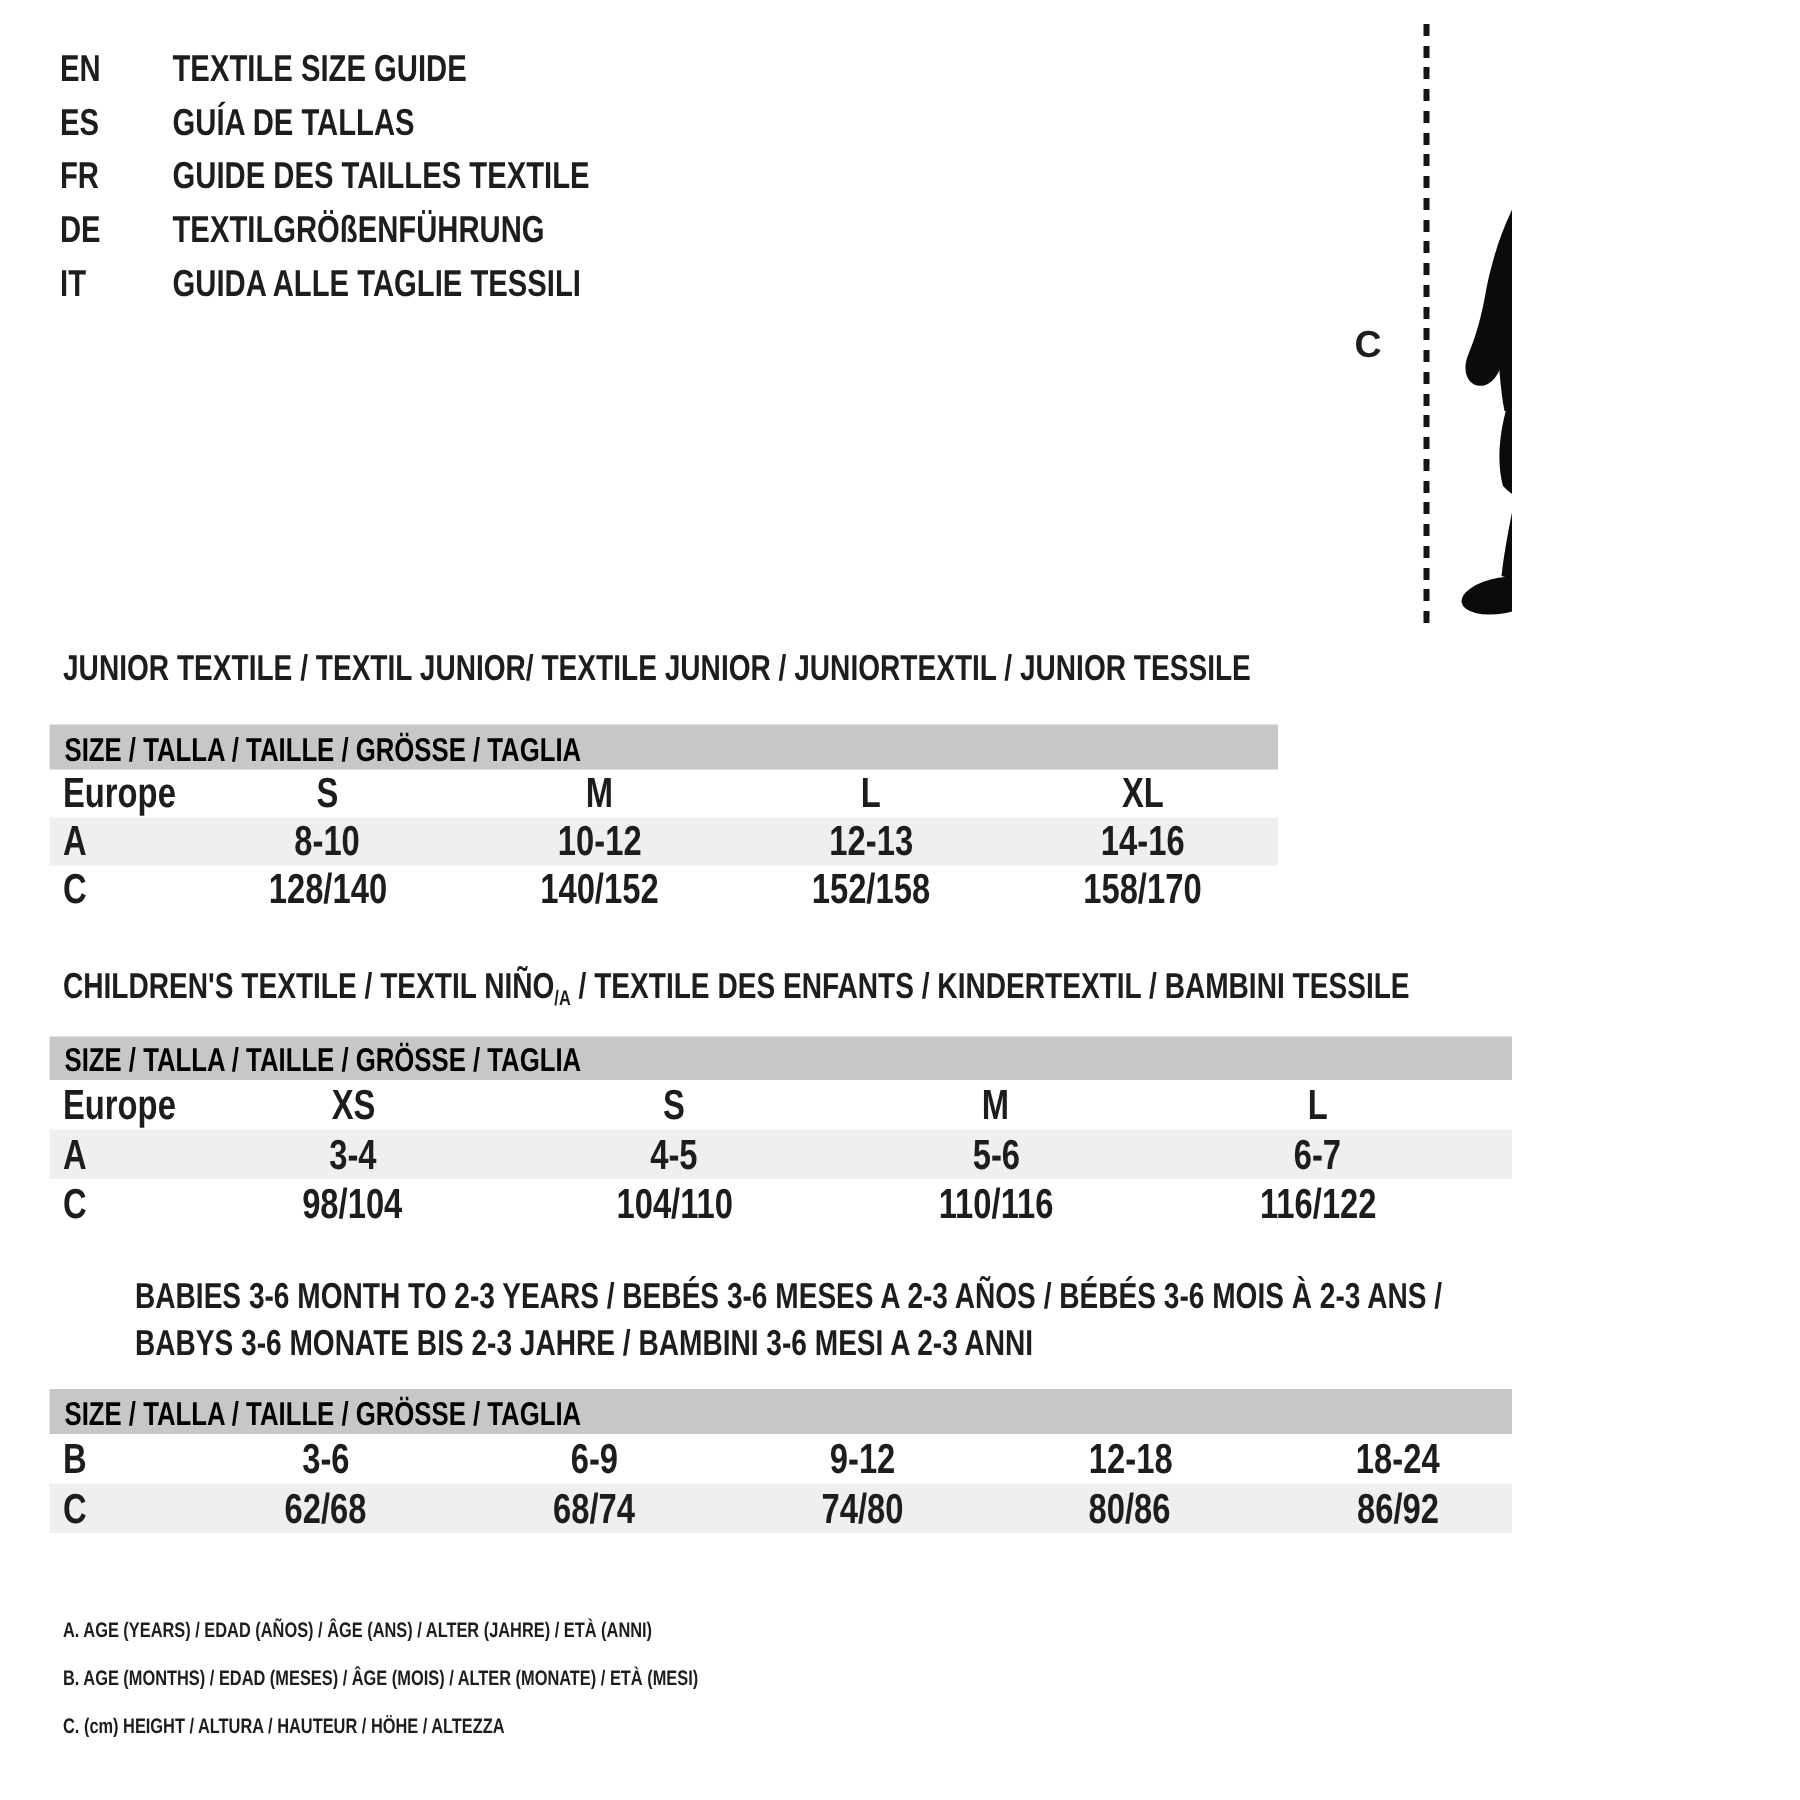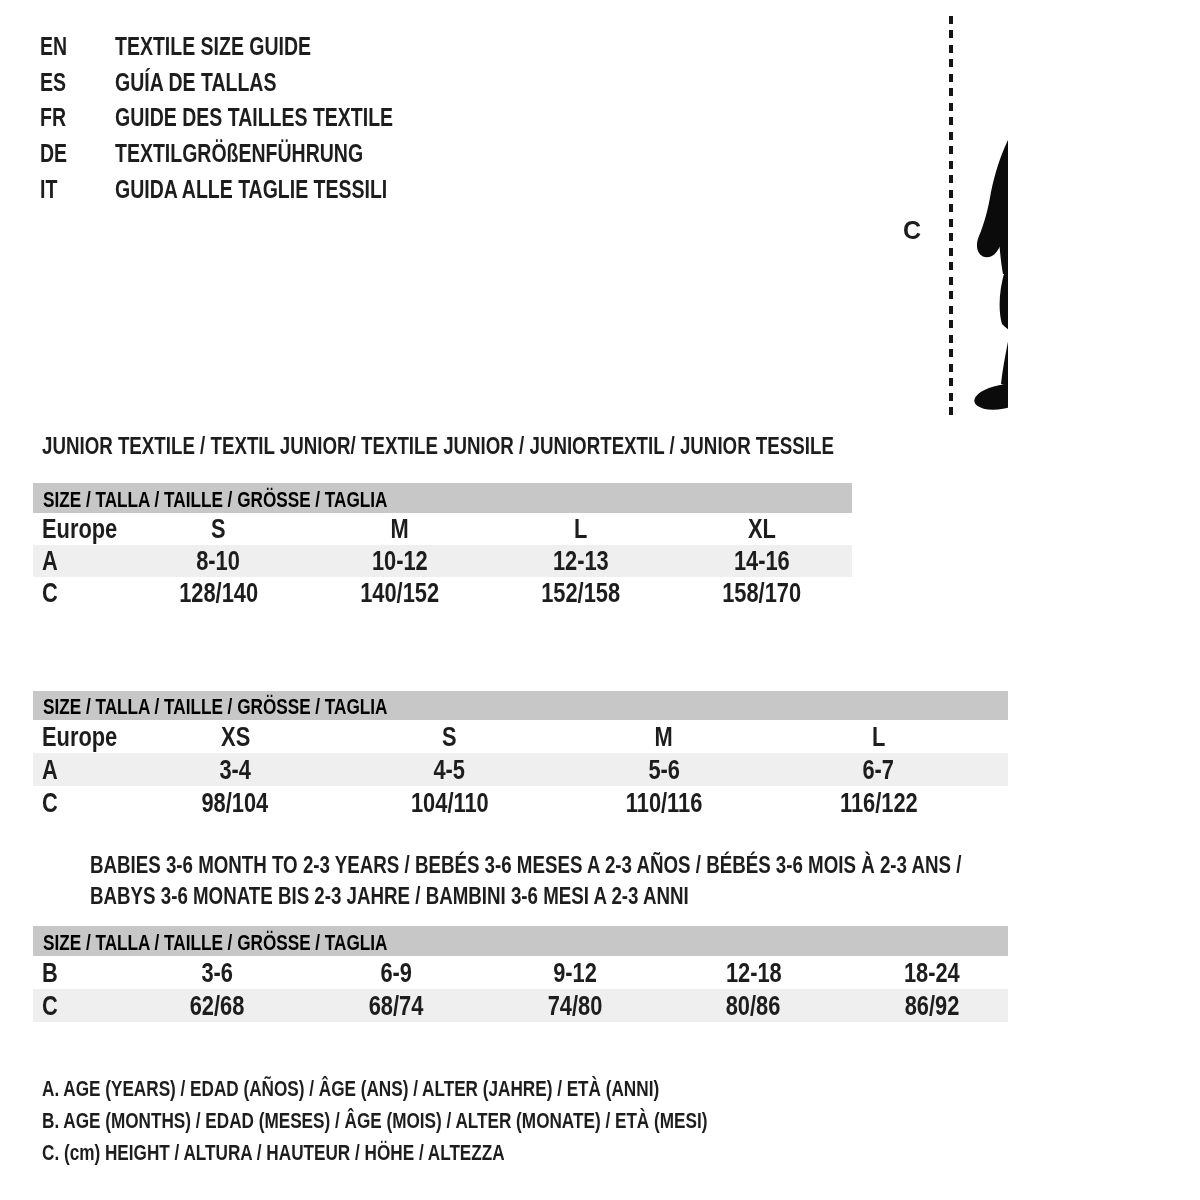--- a/index.html
+++ b/index.html
@@ -32,21 +32,21 @@
   .tbar{height:30px;background:#c7c7c7;display:flex;align-items:flex-end;padding-left:10px;
         font-size:22px;font-weight:bold;color:#000000;box-sizing:border-box;}
   .trow{display:flex;height:32px;align-items:center;font-size:28px;font-weight:bold;}
   .trow.alt{background:#efefef;}
   .c0{width:95px;flex:none;padding-left:9px;box-sizing:border-box;text-align:left;}
   .cc{flex:1;text-align:center;}
   .stripe{position:absolute;width:9px;background:#ffffff;z-index:5;}
 
   
   .notes{position:absolute;left:42px;top:1070px;}
-  .note-line{height:32px;display:flex;align-items:flex-end;font-size:22px;font-weight:bold;}
+  .note-line{height:32px;display:flex;align-items:center;font-size:14px;font-weight:bold;}
 </style>
 </head>
 <body>
 
 <div class="canvas">
 
   <div class="lang-block">
     <div class="lang-row">
       <div class="lang-code"><span class="cx">EN</span></div>
       <div class="lang-title"><span class="cx">TEXTILE SIZE GUIDE</span></div>
@@ -110,20 +110,23 @@
     </div>
     <div class="trow">
       <div class="c0"><span class="cx">C</span></div>
       <div class="cc"><span class="cxc">128/140</span></div>
       <div class="cc"><span class="cxc">140/152</span></div>
       <div class="cc"><span class="cxc">152/158</span></div>
       <div class="cc"><span class="cxc">158/170</span></div>
     </div>
   </div>
 
+  <div class="sec-title" style="top:645px;">
+    <span class="cx"><span>CHILDREN'S TEXTILE / TEXTIL NIÑO</span><span class="sub-a">/A</span><span> / TEXTILE DES ENFANTS / KINDERTEXTIL / BAMBINI TESSILE</span></span>
+  </div>
   <div class="stable" style="top:691px;width:1167px;">
     <div class="tbar" style="height:29px;">
       <span class="cx">SIZE / TALLA / TAILLE / GRÖSSE / TAGLIA</span>
     </div>
     <div class="trow" style="height:33px;">
       <div class="c0"><span class="cx">Europe</span></div>
       <div class="cc"><span class="cxc">XS</span></div>
       <div class="cc"><span class="cxc">S</span></div>
       <div class="cc"><span class="cxc">M</span></div>
       <div class="cc"><span class="cxc">L</span></div>

